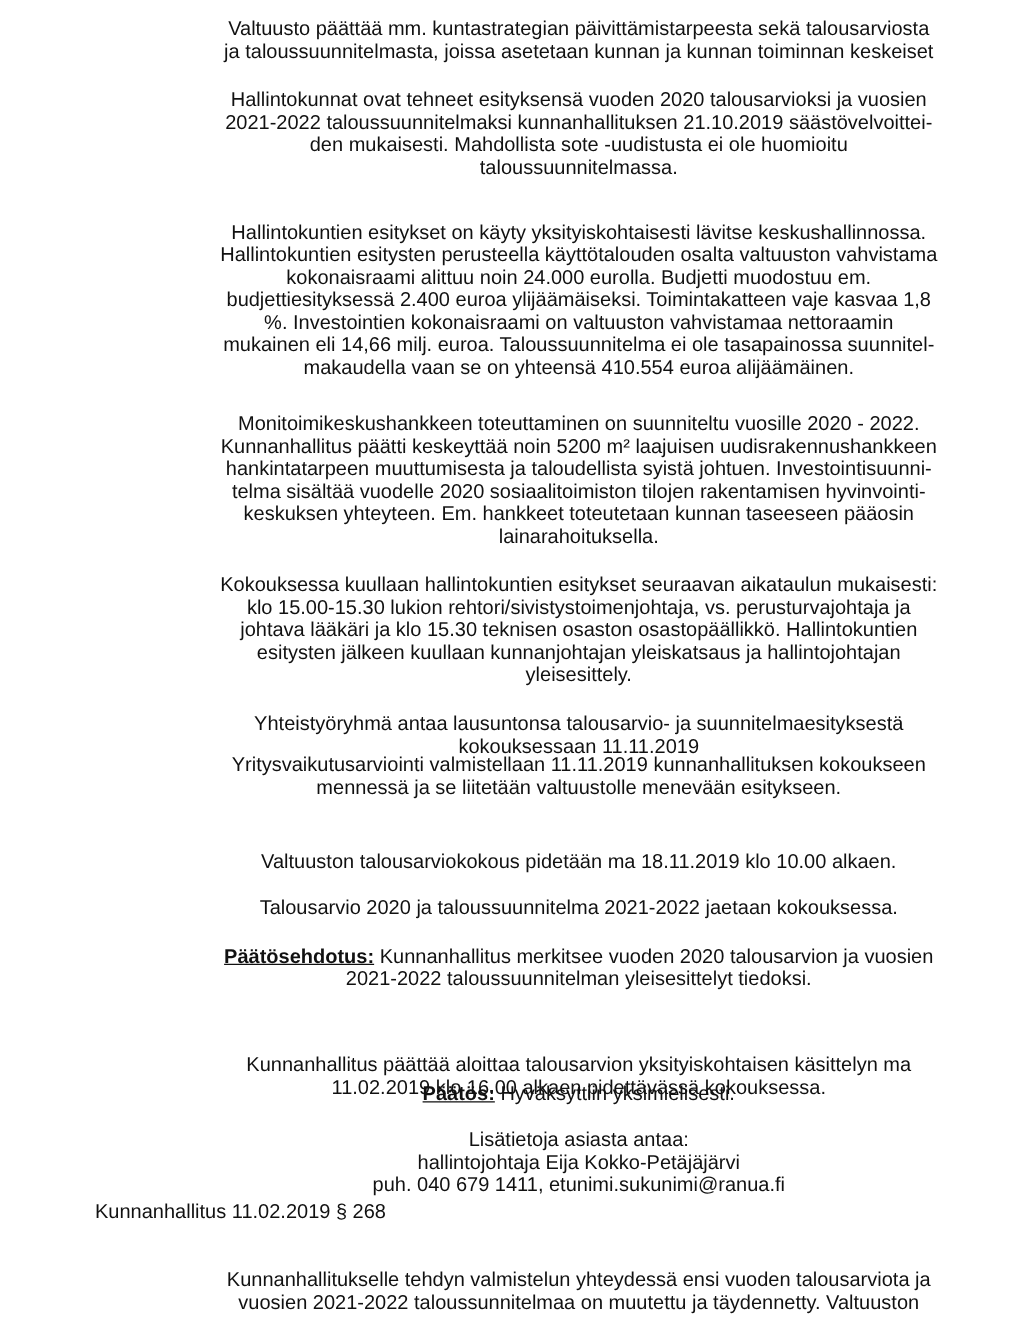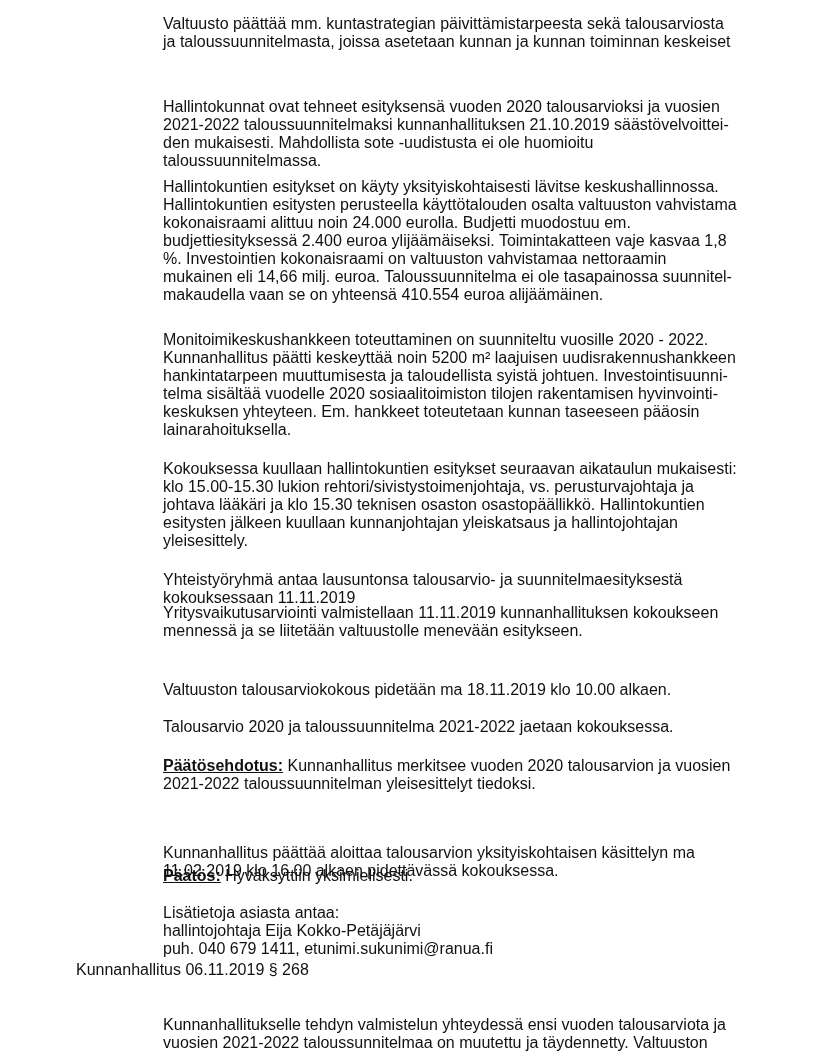--- a/index.html
+++ b/index.html
@@ -1,36 +1,36 @@
 <!DOCTYPE html>
 <html><head>
   <meta charset="utf-8">
   <style>
     html, body { margin: 0; padding: 0; background: #ffffff; }
     body {
       width: 816px; height: 1056px; overflow: hidden; position: relative;
       font-family: "Liberation Sans", sans-serif;
       font-size: 16px; color: #111111;
     }
-    .body-block { position: absolute; left: 163px; width: 600px; line-height: 18px; }
+    .body-block { position: absolute; left: 163px; width: 600px; line-height: 18px; text-align: center; }
     .para { margin: 0; white-space: nowrap; }
     .label { font-weight: bold; text-decoration: underline; margin-top: 47px; }
     .section-ref { position: absolute; left: 76px; top: 961px; line-height: 18px; white-space: nowrap; }
   </style>
 </head>
 <body>
 
 <div>
 
   <div class="body-block" style="top:15px">
     <p class="para">Valtuusto päättää mm. kuntastrategian päivittämistarpeesta sekä talousarviosta</p>
     <p class="para">ja taloussuunnitelmasta, joissa asetetaan kunnan ja kunnan toiminnan keskeiset</p>
   </div>
 
-  <div class="body-block" style="top:98px">
+  <div class="body-block" style="top:72px">
     <p class="para">Hallintokunnat ovat tehneet esityksensä vuoden 2020 talousarvioksi ja vuosien</p>
     <p class="para">2021-2022 taloussuunnitelmaksi kunnanhallituksen 21.10.2019 säästövelvoittei-</p>
     <p class="para">den mukaisesti. Mahdollista sote -uudistusta ei ole huomioitu</p>
     <p class="para">taloussuunnitelmassa.</p>
   </div>
 
   <div class="body-block" style="top:178px">
     <p class="para">Hallintokuntien esitykset on käyty yksityiskohtaisesti lävitse keskushallinnossa.</p>
     <p class="para">Hallintokuntien esitysten perusteella käyttötalouden osalta valtuuston vahvistama</p>
     <p class="para">kokonaisraami alittuu noin 24.000 eurolla. Budjetti muodostuu em.</p>
@@ -88,20 +88,20 @@
   <div class="body-block" style="top:867px">
     <p class="para"><span class="label">Päätös:</span><span> Hyväksyttiin yksimielisesti.</span></p>
   </div>
 
   <div class="body-block" style="top:904px">
     <p class="para">Lisätietoja asiasta antaa:</p>
     <p class="para">hallintojohtaja Eija Kokko-Petäjäjärvi</p>
     <p class="para">puh. 040 679 1411, etunimi.sukunimi@ranua.fi</p>
   </div>
 
-  <div class="section-ref">Kunnanhallitus 06.11.2019 § 268</div>
+  <div class="section-ref">Kunnanhallitus 11.02.2019 § 268</div>
 
   <div class="body-block" style="top:1016px">
     <p class="para">Kunnanhallitukselle tehdyn valmistelun yhteydessä ensi vuoden talousarviota ja</p>
     <p class="para">vuosien 2021-2022 taloussunnitelmaa on muutettu ja täydennetty. Valtuuston</p>
   </div>
 
 </div>
 
 </body></html>

